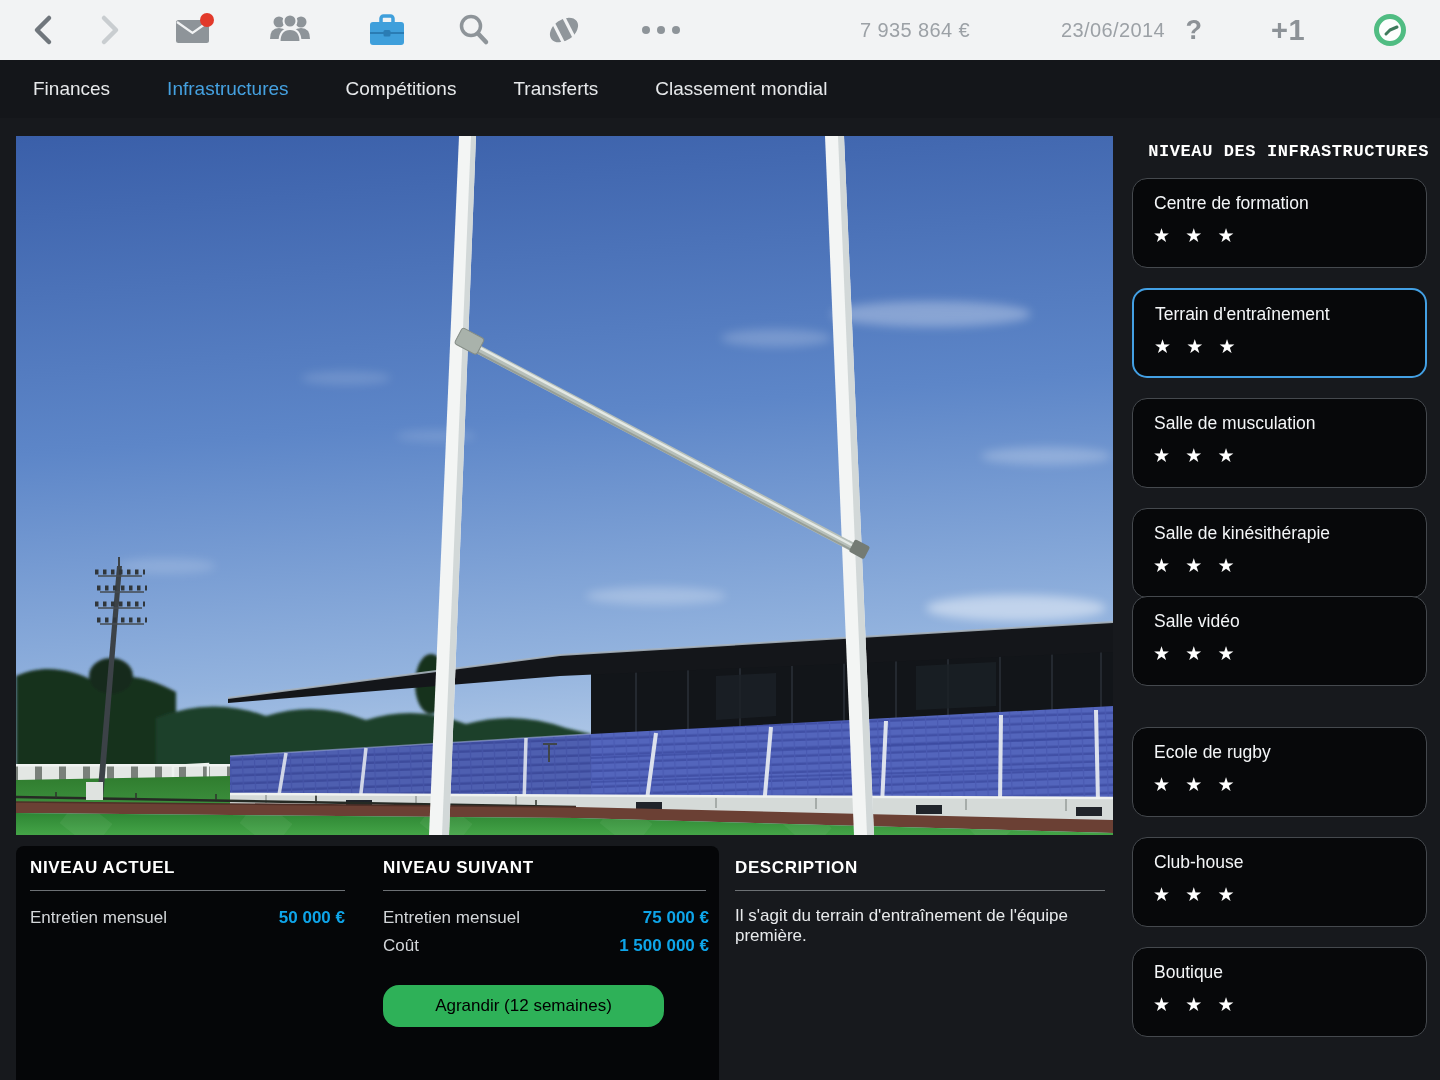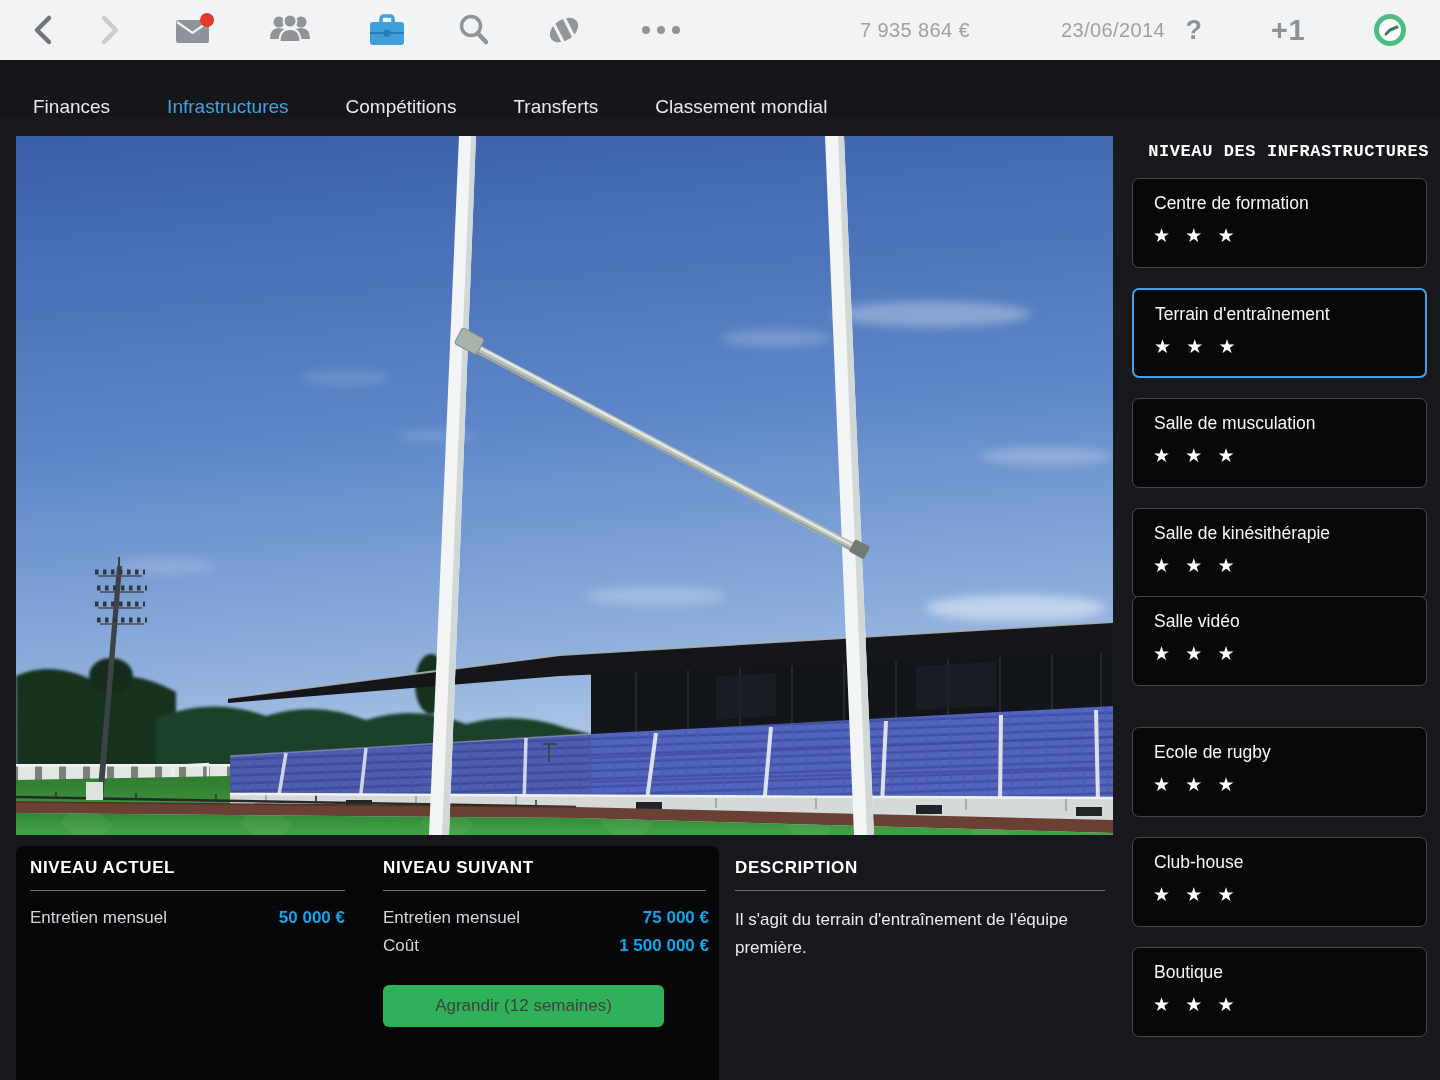--- a/index.html
+++ b/index.html
@@ -10,40 +10,40 @@
   }
   
   .toolbar{position:absolute;left:0;top:0;width:1440px;height:60px;background:#f2f3f4;border-bottom:1px solid #e2e4e5;}
   .ticon{position:absolute;top:50%;transform:translateY(-50%);line-height:0;}
   .tb-text{position:absolute;top:0;height:60px;display:flex;align-items:center;color:#9ca1a6;font-size:20px;letter-spacing:.4px;}
   .tb-balance{left:790px;width:180px;justify-content:flex-end;}
   .tb-date{left:1012px;width:106px;justify-content:center;margin-left:48px;}
   .tb-help{left:1178px;width:32px;justify-content:center;font-size:27px;font-weight:bold;color:#8d9297;}
   .tb-plus{left:1258px;width:60px;justify-content:center;font-size:29px;font-weight:bold;color:#8d9297;}
   
-  .tabbar{position:absolute;left:0;top:60px;width:1440px;height:58px;background:#14161a;display:flex;align-items:flex-end;gap:57px;padding-left:33px;box-sizing:border-box;}
+  .tabbar{position:absolute;left:0;top:60px;width:1440px;height:58px;background:#14161a;display:flex;align-items:center;gap:57px;padding-left:33px;box-sizing:border-box;}
   .tab{font-size:19px;color:#e7e9eb;cursor:pointer;white-space:nowrap;}
   .tab.active{color:#45a1e0;}
   
   .photo{position:absolute;left:16px;top:136px;width:1097px;height:699px;overflow:hidden;}
   
   .sb-title{position:absolute;left:1132px;top:142px;width:297px;text-align:right;color:#ffffff;font-size:17px;font-weight:bold;letter-spacing:.6px;white-space:nowrap;font-family:Liberation Mono, monospace;}
-  .card{position:absolute;left:1132px;width:295px;height:90px;background:#07080a;border:1px solid #45494e;border-radius:7px;box-sizing:border-box;cursor:pointer;}
+  .card{position:absolute;left:1132px;width:295px;height:90px;background:#07080a;border:1px solid #45494e;border-radius:15px;box-sizing:border-box;cursor:pointer;}
   .card.selected{border:2.5px solid #43a0e4;}
   .card-label{position:absolute;left:21px;top:14px;font-size:17.5px;color:#f4f6f8;white-space:nowrap;}
   .card-stars{position:absolute;left:20px;top:45px;font-size:19px;color:#ffffff;letter-spacing:5px;white-space:nowrap;}
   
   .panel{position:absolute;left:16px;top:846px;width:703px;height:248px;background:#050608;border-radius:8px;}
   .sec-title{position:absolute;font-size:17px;font-weight:bold;letter-spacing:.6px;color:#ffffff;white-space:nowrap;}
   .divider{position:absolute;height:1px;background:#6d7175;}
   .k{position:absolute;font-size:17px;color:#d3d6d9;white-space:nowrap;}
   .v{position:absolute;font-size:17px;font-weight:bold;color:#0ea5e9;text-align:right;white-space:nowrap;}
-  .grow-btn{position:absolute;left:367px;top:139px;width:281px;height:42px;background:#2eb158;border:none;border-radius:6px;color:#404040;font-size:17px;font-family:inherit;cursor:pointer;}
+  .grow-btn{position:absolute;left:367px;top:139px;width:281px;height:42px;background:#2eb158;border:none;border-radius:16px;color:#000000;font-size:17px;font-family:inherit;cursor:pointer;}
   .desc{position:absolute;left:735px;top:846px;width:372px;}
-  .desc-text{position:absolute;left:0;top:60px;width:348px;font-size:17px;line-height:28px;color:#e8eaec;}
+  .desc-text{position:absolute;left:0;top:60px;width:348px;font-size:17px;line-height:20px;color:#e8eaec;}
 </style>
 </head>
 <body>
 
 <div class="toolbar">
   <div class="ticon" style="left:30px">
     <svg width="26" height="34" viewBox="0 0 26 34">
         <path d="M19 5 L7 17 L19 29" fill="none" stroke="#70767c" stroke-width="4.5" stroke-linecap="round" stroke-linejoin="round"></path>
       </svg>
   </div>

